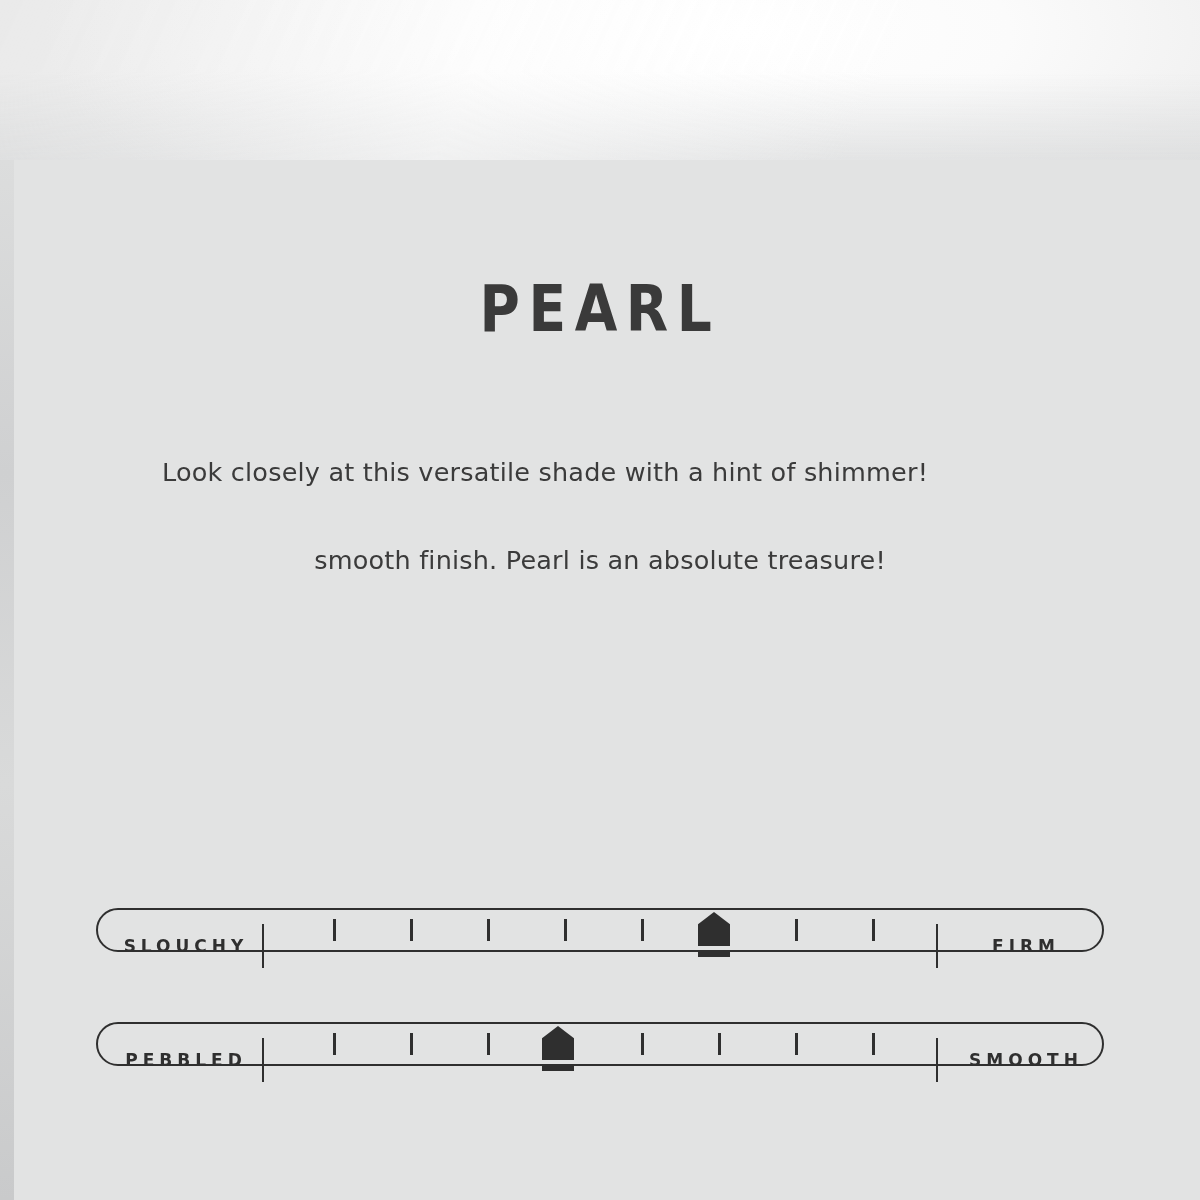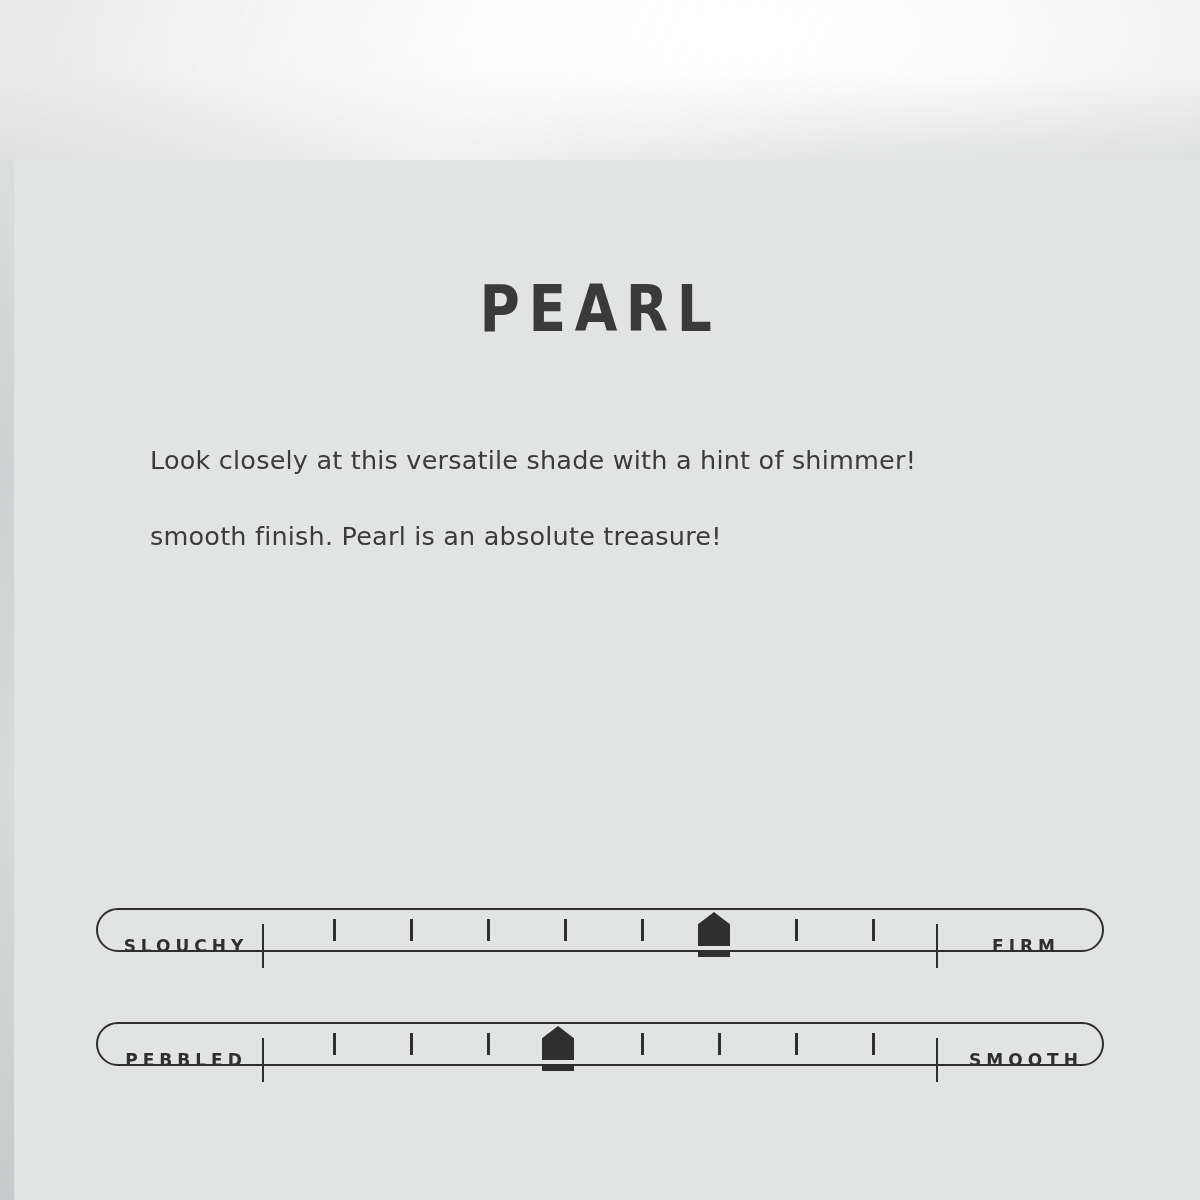--- a/index.html
+++ b/index.html
@@ -80,23 +80,24 @@
     top: 262px;
     width: 900px;
     text-align: justify;
     font-family: "DejaVu Sans", sans-serif;
     font-size: 25.5px;
     line-height: 76px;
     color: #3b3b3b;
     letter-spacing: 0.2px;
   }
   .body-copy p {
-    margin: 0;
+    margin: 12px;
   }
   .body-copy p:last-child {
+    text-align: center;
   }
 
   
   .slider {
     position: absolute;
     left: 96px;
     width: 1008px;
     height: 44px;
   }
   .slider-1 { top: 748px; }

